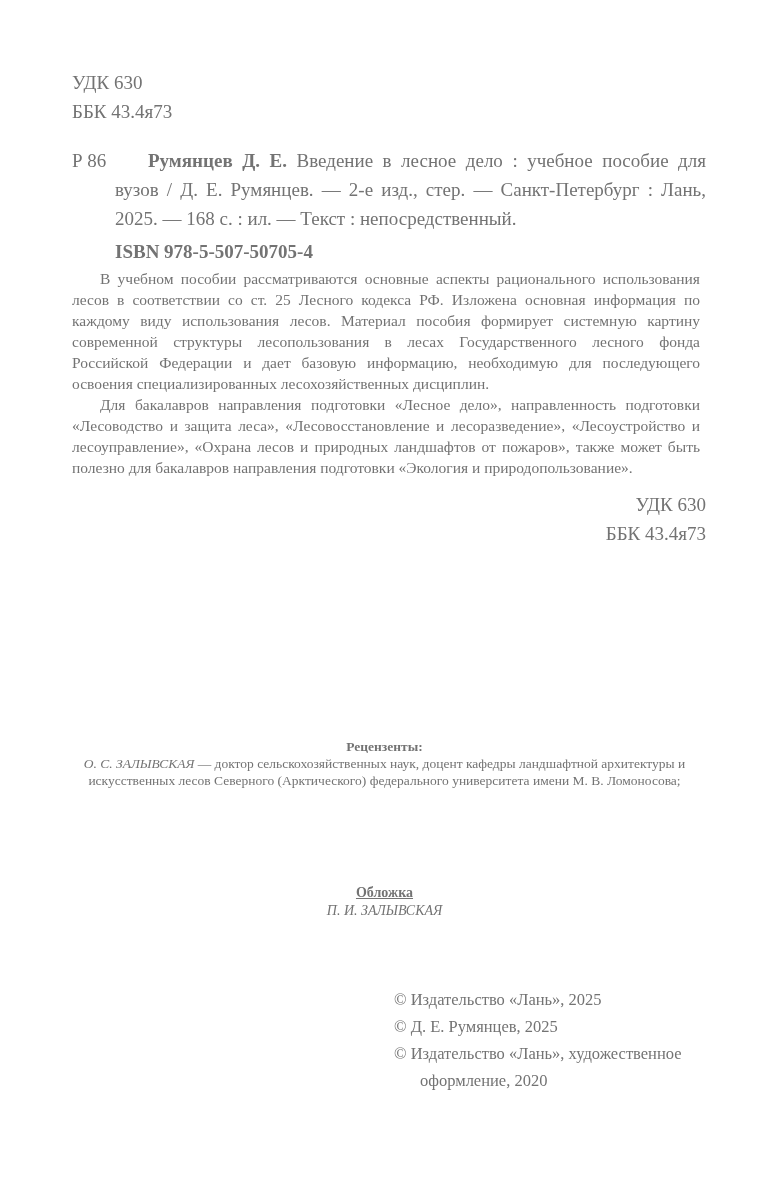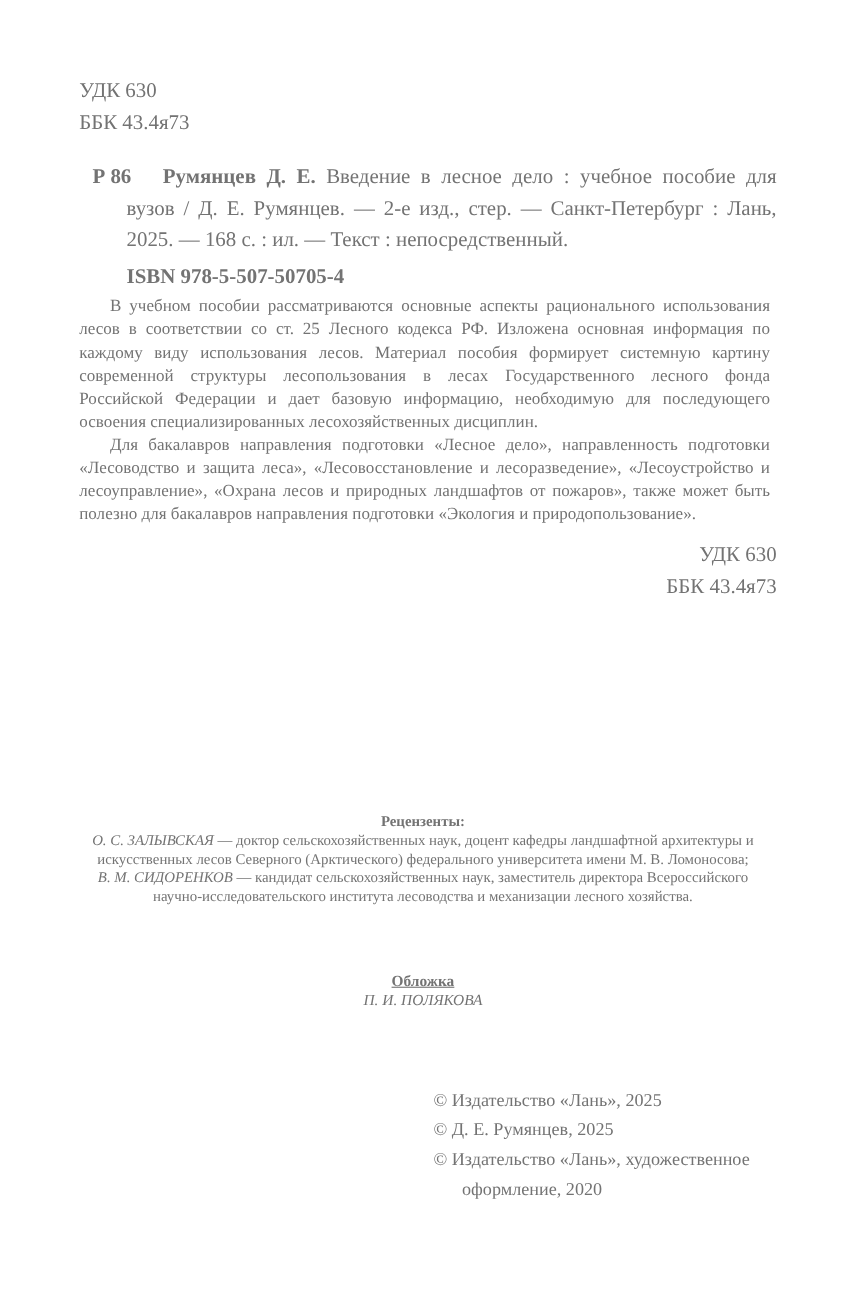--- a/index.html
+++ b/index.html
@@ -30,23 +30,23 @@
     width: 634px;
   }
   .entry {
     position: relative;
     padding-left: 43px;
     font-size: 19px;
     line-height: 29px;
   }
   .entry-code {
     position: absolute;
-    left: 12px;
+    left: 0;
     top: 0;
-    font-weight: bold;
+    font-weight: normal;
   }
   .entry p {
     margin: 0;
     text-indent: 33px;
     text-align: justify;
   }
   .entry-author { font-weight: bold; }
   .isbn {
     margin: 4px 0 0 43px;
     font-size: 19px;
@@ -133,26 +133,25 @@
     <div class="codes-right">
       <div>УДК 630</div>
       <div>ББК 43.4я73</div>
     </div>
 
   </div>
 
   <div class="reviewers">
     <p class="rev-heading">Рецензенты:</p>
     <p class="rev-item"><span class="rev-name">О. С. ЗАЛЫВСКАЯ</span><span> — доктор сельскохозяйственных наук, доцент кафедры ландшафтной архитектуры и искусственных лесов Северного (Арктического) федерального университета имени М. В. Ломоносова;</span></p>
-    <p class="rev-item"><span class="rev-name">В. М. СИДОРЕНКОВ</span><span> — кандидат сельскохозяйственных наук, заместитель директора Всероссийского научно-исследовательского института лесоводства и механизации лесного хозяйства.</span></p>
   </div>
 
   <div class="cover">
     <p class="cover-heading">Обложка</p>
-    <p class="cover-name">П. И. ПОЛЯКОВА</p>
+    <p class="cover-name">П. И. ЗАЛЫВСКАЯ</p>
   </div>
 
   <div class="copyrights">
     <div class="c-line">© Издательство «Лань», 2025</div>
     <div class="c-line">© Д. Е. Румянцев, 2025</div>
     <div class="c-line">© Издательство «Лань», художественное оформление, 2020</div>
   </div>
 
 </div>
 

